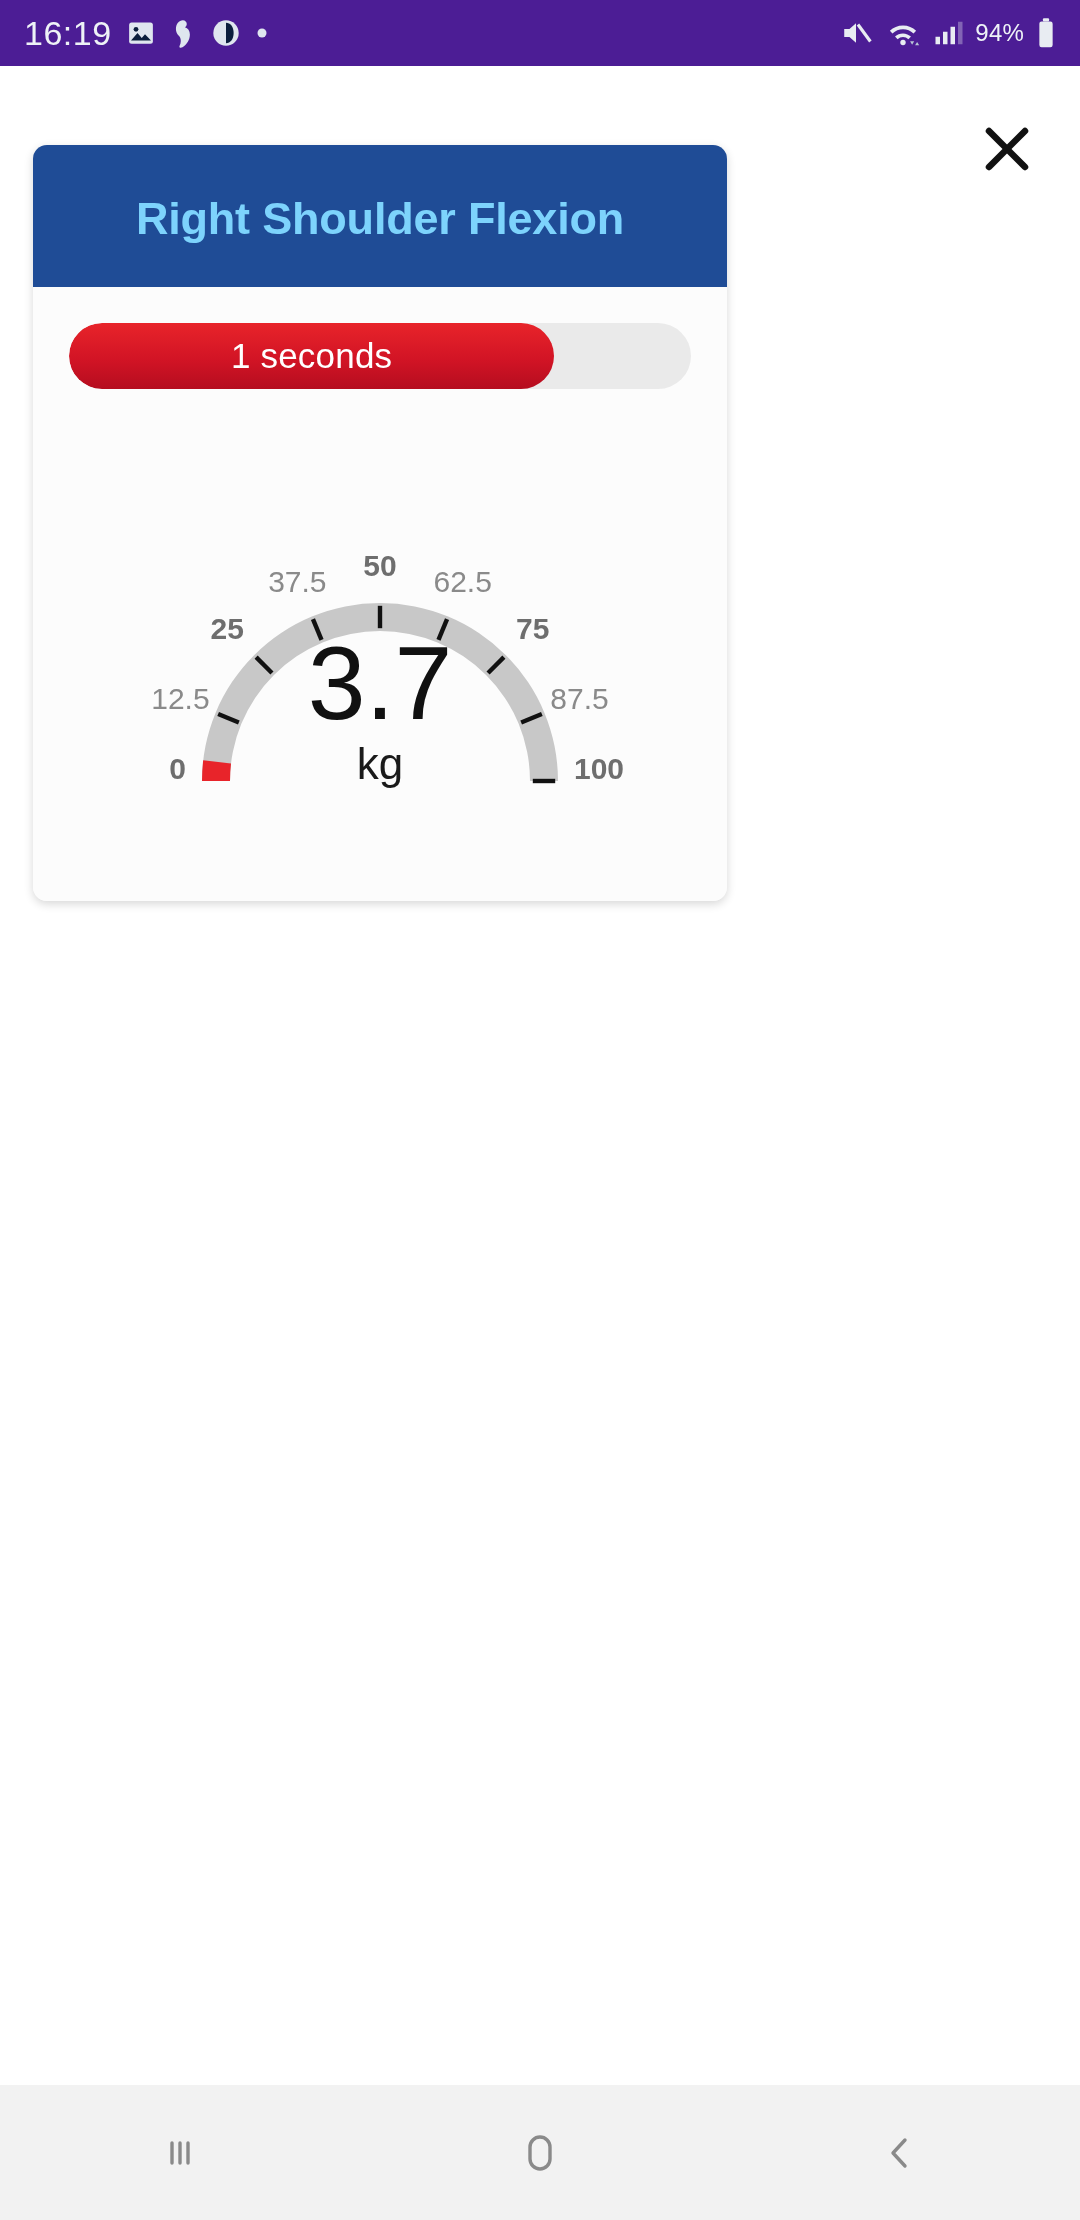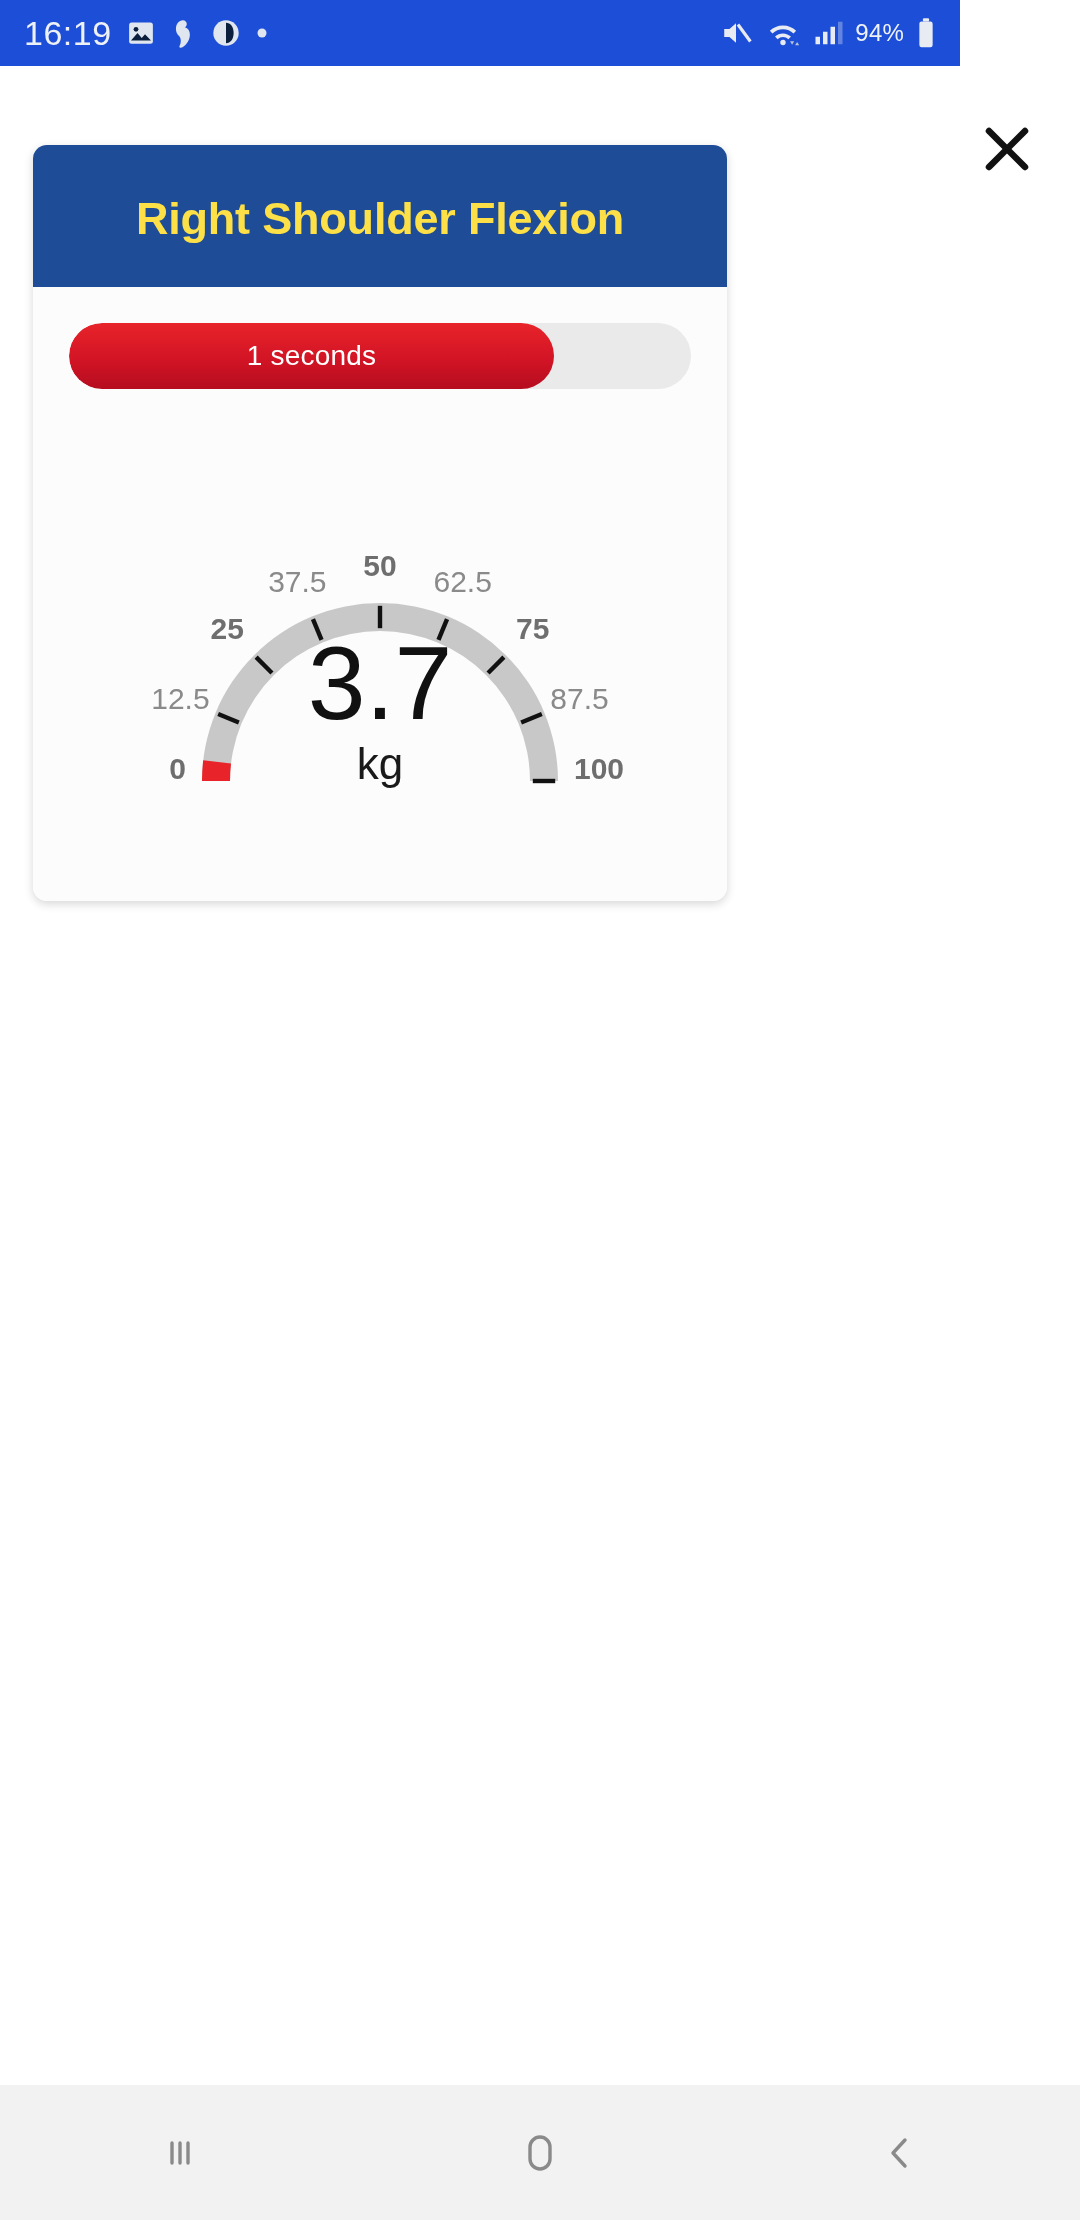--- a/index.html
+++ b/index.html
@@ -6,22 +6,22 @@
   html, body {
     width:1080px; height:2220px;
     background:#ffffff;
     font-family:"Liberation Sans", sans-serif;
     overflow:hidden;
   }
   .screen { position:relative; width:1080px; height:2220px; background:#ffffff; }
 
   
   .statusbar{
-    position:absolute; top:0; left:0; width:960px; height:66px;
-    background:#1d4ed8; color:#e8ecf2;
+    position:absolute; top:0; left:0; width:1080px; height:66px;
+    background:#4c1d95; color:#e8ecf2;
     display:flex; align-items:center; justify-content:space-between;
     padding:0 24px;
   }
   .sb-left{ display:flex; align-items:center; gap:14px; }
   .sb-right{ display:flex; align-items:center; gap:12px; }
   .sb-clock{ font-size:34px; letter-spacing:0.5px; color:#eef2f7; }
   .sb-ico{ display:inline-flex; align-items:center; justify-content:center; }
   .sb-batt-txt{ font-size:24px; color:#eef2f7; letter-spacing:0.2px; }
 
   
@@ -40,21 +40,21 @@
     border-radius:14px;
     box-shadow:0 3px 10px rgba(0,0,0,0.16);
     overflow:hidden;
   }
   .card-header{
     background:#1f4c96;
     padding:42px 30px 36px 30px;
     text-align:center;
   }
   .card-title{
-    color:#fde047;
+    color:#7dd3fc;
     font-size:45px;
     font-weight:bold;
     line-height:1.42;
     letter-spacing:-0.2px;
   }
   .card-body{
     background:#fcfcfc;
     padding:36px 36px 30px 36px;
   }
 
@@ -67,21 +67,21 @@
     border-radius:33px;
     overflow:hidden;
   }
   .progress-fill{
     position:absolute; left:0; top:0; height:66px;
     border-radius:33px;
     background:linear-gradient(180deg,#e8242a 0%,#d21425 55%,#b50d1f 100%);
     display:flex; align-items:center; justify-content:center;
   }
   .progress-label{
-    color:#ffffff; font-size:28px; letter-spacing:0.2px;
+    color:#ffffff; font-size:35px; letter-spacing:0.2px;
     white-space:nowrap;
   }
 
   
   .gauge-wrap{
     position:relative;
     width:100%;
     height:420px;
     margin-top:62px;
   }

